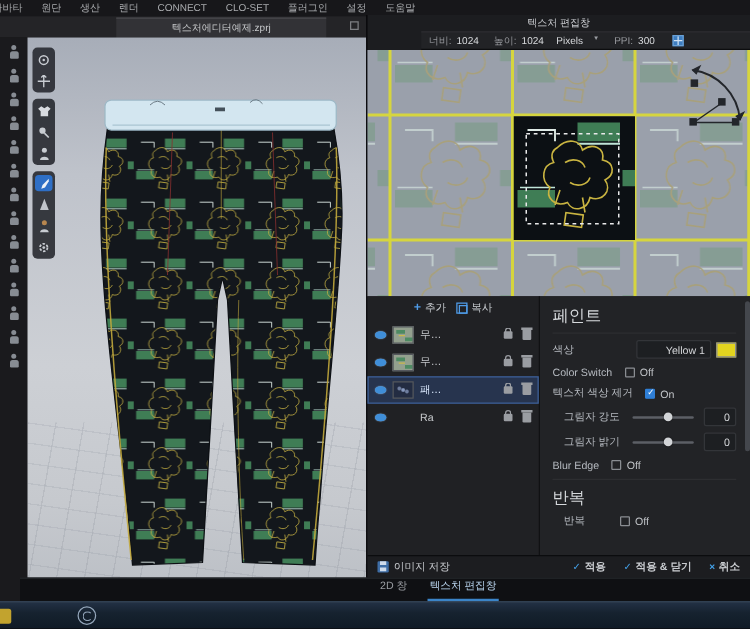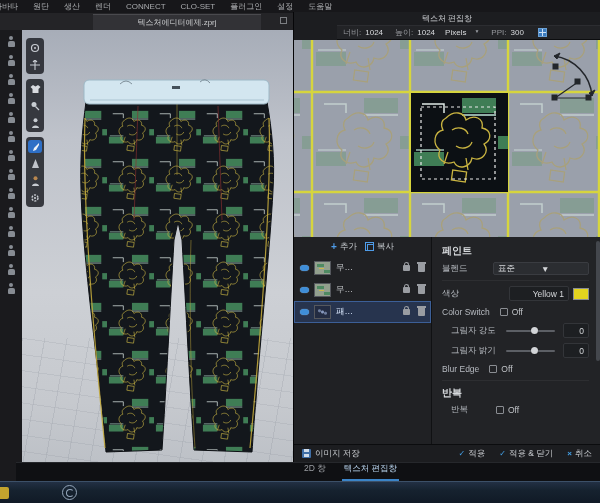--- a/index.html
+++ b/index.html
@@ -85,21 +85,21 @@
   .lname{ font-size:8.5px; color:#c7cacd; flex:1;}
   .layerrow.selected .lname{ color:#dceaff;}
   .lock{ width:7px; height:6px; background:#9a9da2; border-radius:1px; position:relative; margin-right:3px;}
   .lock::before{ content:""; position:absolute; left:1px; top:-3px; width:3px; height:3px;
     border:1px solid #9a9da2; border-bottom:none; border-radius:3px 3px 0 0;}
   .trash{ width:7px; height:8px; background:#9a9da2; border-radius:0 0 1px 1px; position:relative;}
   .trash::before{ content:""; position:absolute; left:-1px; top:-2px; width:9px; height:1.5px; background:#9a9da2;}
 
   
   .proppane{ flex:1; height:100%; background:#222326; position:relative; padding:4px 12px 0 10px; overflow:hidden;}
-  .sect{ font-size:10px; color:#d6d9dc; font-weight:bold; margin:3px 0 4px 0;}
+  .sect{ font-size:13px; color:#d6d9dc; font-weight:normal; margin:3px 0 4px 0;}
   .prow{ display:flex; align-items:center; margin-bottom:5px; min-height:12px;}
   .plabel{ font-size:8.5px; color:#b6bac0; white-space:nowrap;}
   .plabel.en{ font-size:8.5px;text-align:right;}
   .ind{ padding-left:9px;}
   .dropdown{ margin-left:auto; width:96px; height:13px; background:#2b2d31; border:1px solid #3a3c41;
     border-radius:2px; display:flex; align-items:center; padding:0 4px;}
   .dropdown span{ font-size:8.5px; color:#d5d7da; flex:1;}
   .valbox{ height:15px; background:#1d1f22; border:1px solid #333539; border-radius:2px;
     display:flex; align-items:center; justify-content:flex-end; padding:0 4px;}
   .valbox span{ font-size:8.5px; color:#d5d7da;}
@@ -125,21 +125,21 @@
   .texfooter{ position:absolute; left:0; bottom:0; width:100%; height:18px; background:#1c1d20;
     border-top:1px solid #0b0c0e; display:flex; align-items:center; padding:0 8px;}
   .saveimg{ display:flex; align-items:center; gap:4px;}
   .diskicon{ width:9px; height:9px; background:#3f6ea6; border-radius:1px; position:relative;}
   .diskicon::before{ content:""; position:absolute; left:2px; top:0; width:5px; height:3px; background:#cfdceb;}
   .diskicon::after{ content:""; position:absolute; left:2px; bottom:1px; width:5px; height:3px; background:#cfdceb;}
   .flabel{ font-size:8.5px; color:#c9ccd0;text-align:right;}
   .fbtns{ margin-left:auto; display:flex; align-items:center; gap:14px;}
   .fbtn{ display:flex; align-items:center; gap:3px;}
   .fbtn .fico{ font-size:8px; color:#43a2ea; font-weight:bold;}
-  .fbtn .flabel{ white-space:nowrap;}
+  .fbtn .flabel{ white-space:nowrap;font-weight:bold;}
 
   
   .bottombar{ position:absolute; left:16px; top:462px; width:600px; height:19px; background:#0f1013;
     border-top:1px solid #26282c; display:flex; align-items:flex-end; padding-left:286px; gap:14px;text-align:center;}
   .btab{ font-size:8.5px; padding:3px 2px 4px 2px; color:#9a9da2; border-bottom:2px solid transparent;}
   .btab.active{ color:#b9d4ee; border-bottom-color:#3b84c8;}
 
   
   .taskbar{ position:absolute; left:0; top:481px; width:600px; height:22px;
     background:linear-gradient(180deg,#223044 0%,#16222f 40%,#101a26 100%); border-top:1px solid #3c5068;
@@ -383,49 +383,54 @@
             <span class="lock"></span>
             <span class="trash"></span>
           </div>
           <div class="layerrow selected">
             <span class="eye"></span>
             <span class="thumb sketch"></span>
             <span class="lname">패…</span>
             <span class="lock"></span>
             <span class="trash"></span>
           </div>
+          <div class="layerrow">
+            <span class="eye"></span>
+            <span class="thumb none"></span>
+            <span class="lname">Ra</span>
+            <span class="lock"></span>
+            <span class="trash"></span>
+          </div>
         </div>
       </div>
 
       <div class="proppane">
         <div class="sect">페인트</div>
 
-        <div class="prow">
-          <span class="plabel">블렌드</span>
-          <div class="dropdown">
-            <span>표준</span>
-            <span class="caret">▼</span>
-          </div>
-        </div>
         <div class="sep"></div>
 
         <div class="prow">
           <span class="plabel">색상</span>
           <div class="valbox" style="margin-left:auto;width:60px">
             <span>Yellow 1</span>
           </div>
           <span class="swatch" style="background:#e3d41f"></span>
         </div>
 
         <div class="prow">
           <span class="plabel en">Color Switch</span>
           <span class="cb"></span>
           <span class="cbstate">Off</span>
         </div>
 
+        <div class="prow">
+          <span class="plabel">텍스처 색상 제거</span>
+          <span class="cb checked"></span>
+          <span class="cbstate">On</span>
+        </div>
 
         <div class="prow ind">
           <span class="plabel">그림자 강도</span>
           <div class="slider">
               <span class="handle"></span>
             </div>
           <div class="valbox sliderval">
             <span>0</span>
           </div>
         </div>

